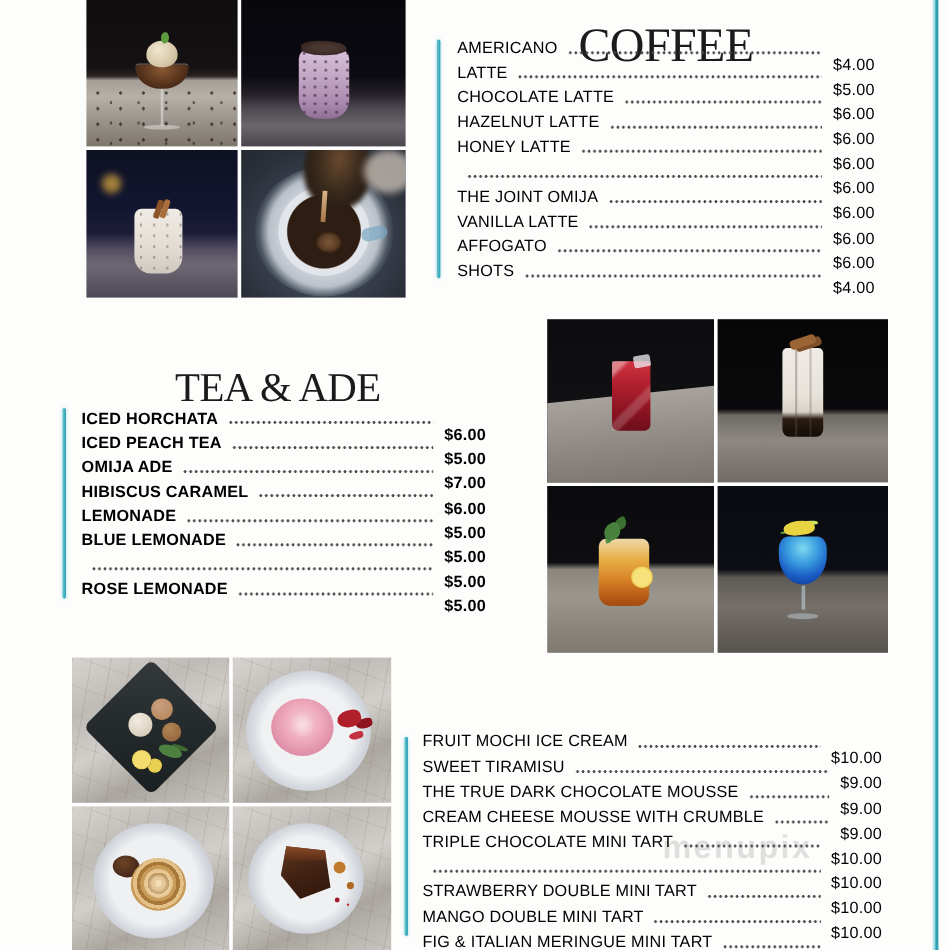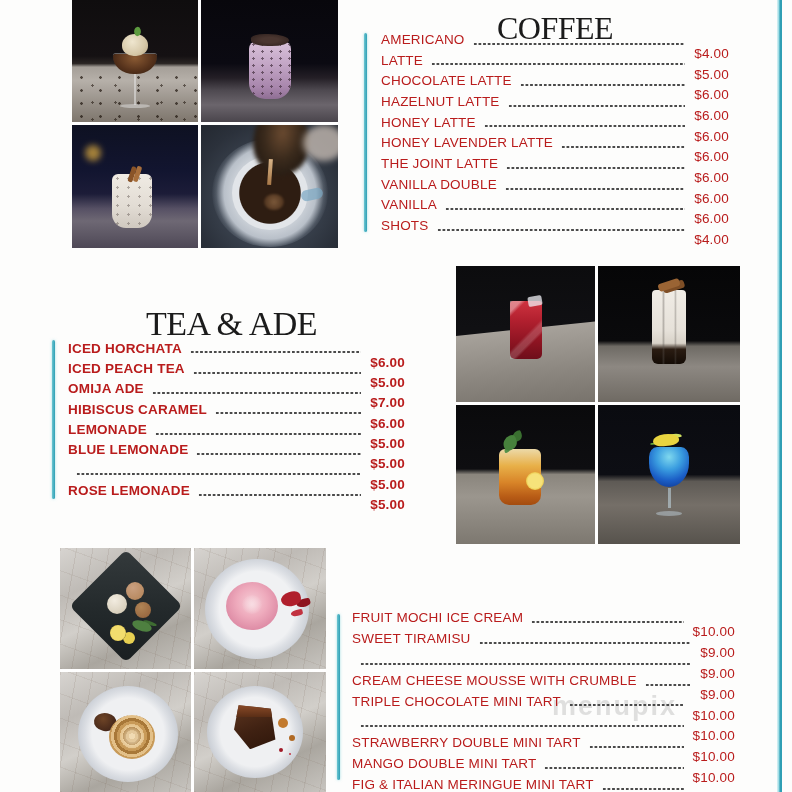--- a/index.html
+++ b/index.html
@@ -3,26 +3,26 @@
 <meta charset="utf-8">
 <style>
   html,body{margin:0;padding:0;}
   body{width:792px;height:792px;overflow:hidden;position:relative;background:#fdfdfc;
        font-family:"Liberation Sans",sans-serif;}
   .page{position:absolute;inset:0;}
 
   
   .section-title{position:absolute;font-family:"Liberation Serif",serif;font-weight:500;
     color:#1b1b1b;text-align:center;line-height:1;letter-spacing:-0.5px;white-space:nowrap;}
-  .t-coffee{left:368px;top:-9px;width:374px;font-size:32px;}
+  .t-coffee{left:368px;top:-9px;width:374px;font-size:40px;}
   .t-tea{left:80px;top:284px;width:303px;font-size:34px;}
   .t-dessert{left:380px;top:564px;width:330px;font-size:34px;}
 
   .items{position:absolute;}
-  .items .row{display:flex;align-items:center;white-space:nowrap;color:#b91c1c;
+  .items .row{display:flex;align-items:center;white-space:nowrap;color:#000000;
     font-size:13.5px;letter-spacing:.2px;}
   .items .nm{flex:0 0 auto;}
   .items .dots{flex:1 1 6px;min-width:6px;height:4px;align-self:flex-end;margin:0 9px 4px 8px;
     background-image:radial-gradient(circle,#4a4a4a 1.05px,transparent 1.35px);
     background-size:4.6px 4px;background-repeat:repeat-x;background-position:left center;}
   .items .pr{flex:0 0 auto;text-align:right;margin-top:28px;}
   .l-coffee{left:381px;width:348px;top:29px;z-index:3;}
   .l-coffee .row{height:20.7px;}
   .l-tea{left:68px;width:337px;top:338px;z-index:3;}
   .l-tea .row{height:20.35px;font-weight:bold;}
@@ -247,36 +247,35 @@
         <span class="nm">HAZELNUT LATTE</span>
         <span class="dots"></span>
         <span class="pr">$6.00</span>
       </div>
       <div class="row">
         <span class="nm">HONEY LATTE</span>
         <span class="dots"></span>
         <span class="pr">$6.00</span>
       </div>
       <div class="row">
-        <span class="nm">HONEY LAVENDER LATTE</span>
-        <span class="dots"></span>
-        <span class="pr">$6.00</span>
-      </div>
-      <div class="row">
-        <span class="nm">THE JOINT LATTE</span>
-        <span class="dots"></span>
-        <span class="pr">$6.00</span>
-      </div>
-      <div class="row">
-        <span class="nm">VANILLA DOUBLE</span>
-        <span class="dots"></span>
-        <span class="pr">$6.00</span>
-      </div>
-      <div class="row">
-        <span class="nm">VANILLA</span>
+        <span class="dots"></span>
+        <span class="pr">$6.00</span>
+      </div>
+      <div class="row">
+        <span class="nm">THE JOINT OMIJA</span>
+        <span class="dots"></span>
+        <span class="pr">$6.00</span>
+      </div>
+      <div class="row">
+        <span class="nm">VANILLA LATTE</span>
+        <span class="dots"></span>
+        <span class="pr">$6.00</span>
+      </div>
+      <div class="row">
+        <span class="nm">AFFOGATO</span>
         <span class="dots"></span>
         <span class="pr">$6.00</span>
       </div>
       <div class="row">
         <span class="nm">SHOTS</span>
         <span class="dots"></span>
         <span class="pr">$4.00</span>
       </div>
     </div>
 
@@ -381,20 +380,21 @@
         <span class="nm">FRUIT MOCHI ICE CREAM</span>
         <span class="dots"></span>
         <span class="pr">$10.00</span>
       </div>
       <div class="row">
         <span class="nm">SWEET TIRAMISU</span>
         <span class="dots"></span>
         <span class="pr">$9.00</span>
       </div>
       <div class="row">
+        <span class="nm">THE TRUE DARK CHOCOLATE MOUSSE</span>
         <span class="dots"></span>
         <span class="pr">$9.00</span>
       </div>
       <div class="row">
         <span class="nm">CREAM CHEESE MOUSSE WITH CRUMBLE</span>
         <span class="dots"></span>
         <span class="pr">$9.00</span>
       </div>
       <div class="row">
         <span class="nm">TRIPLE CHOCOLATE MINI TART</span>

